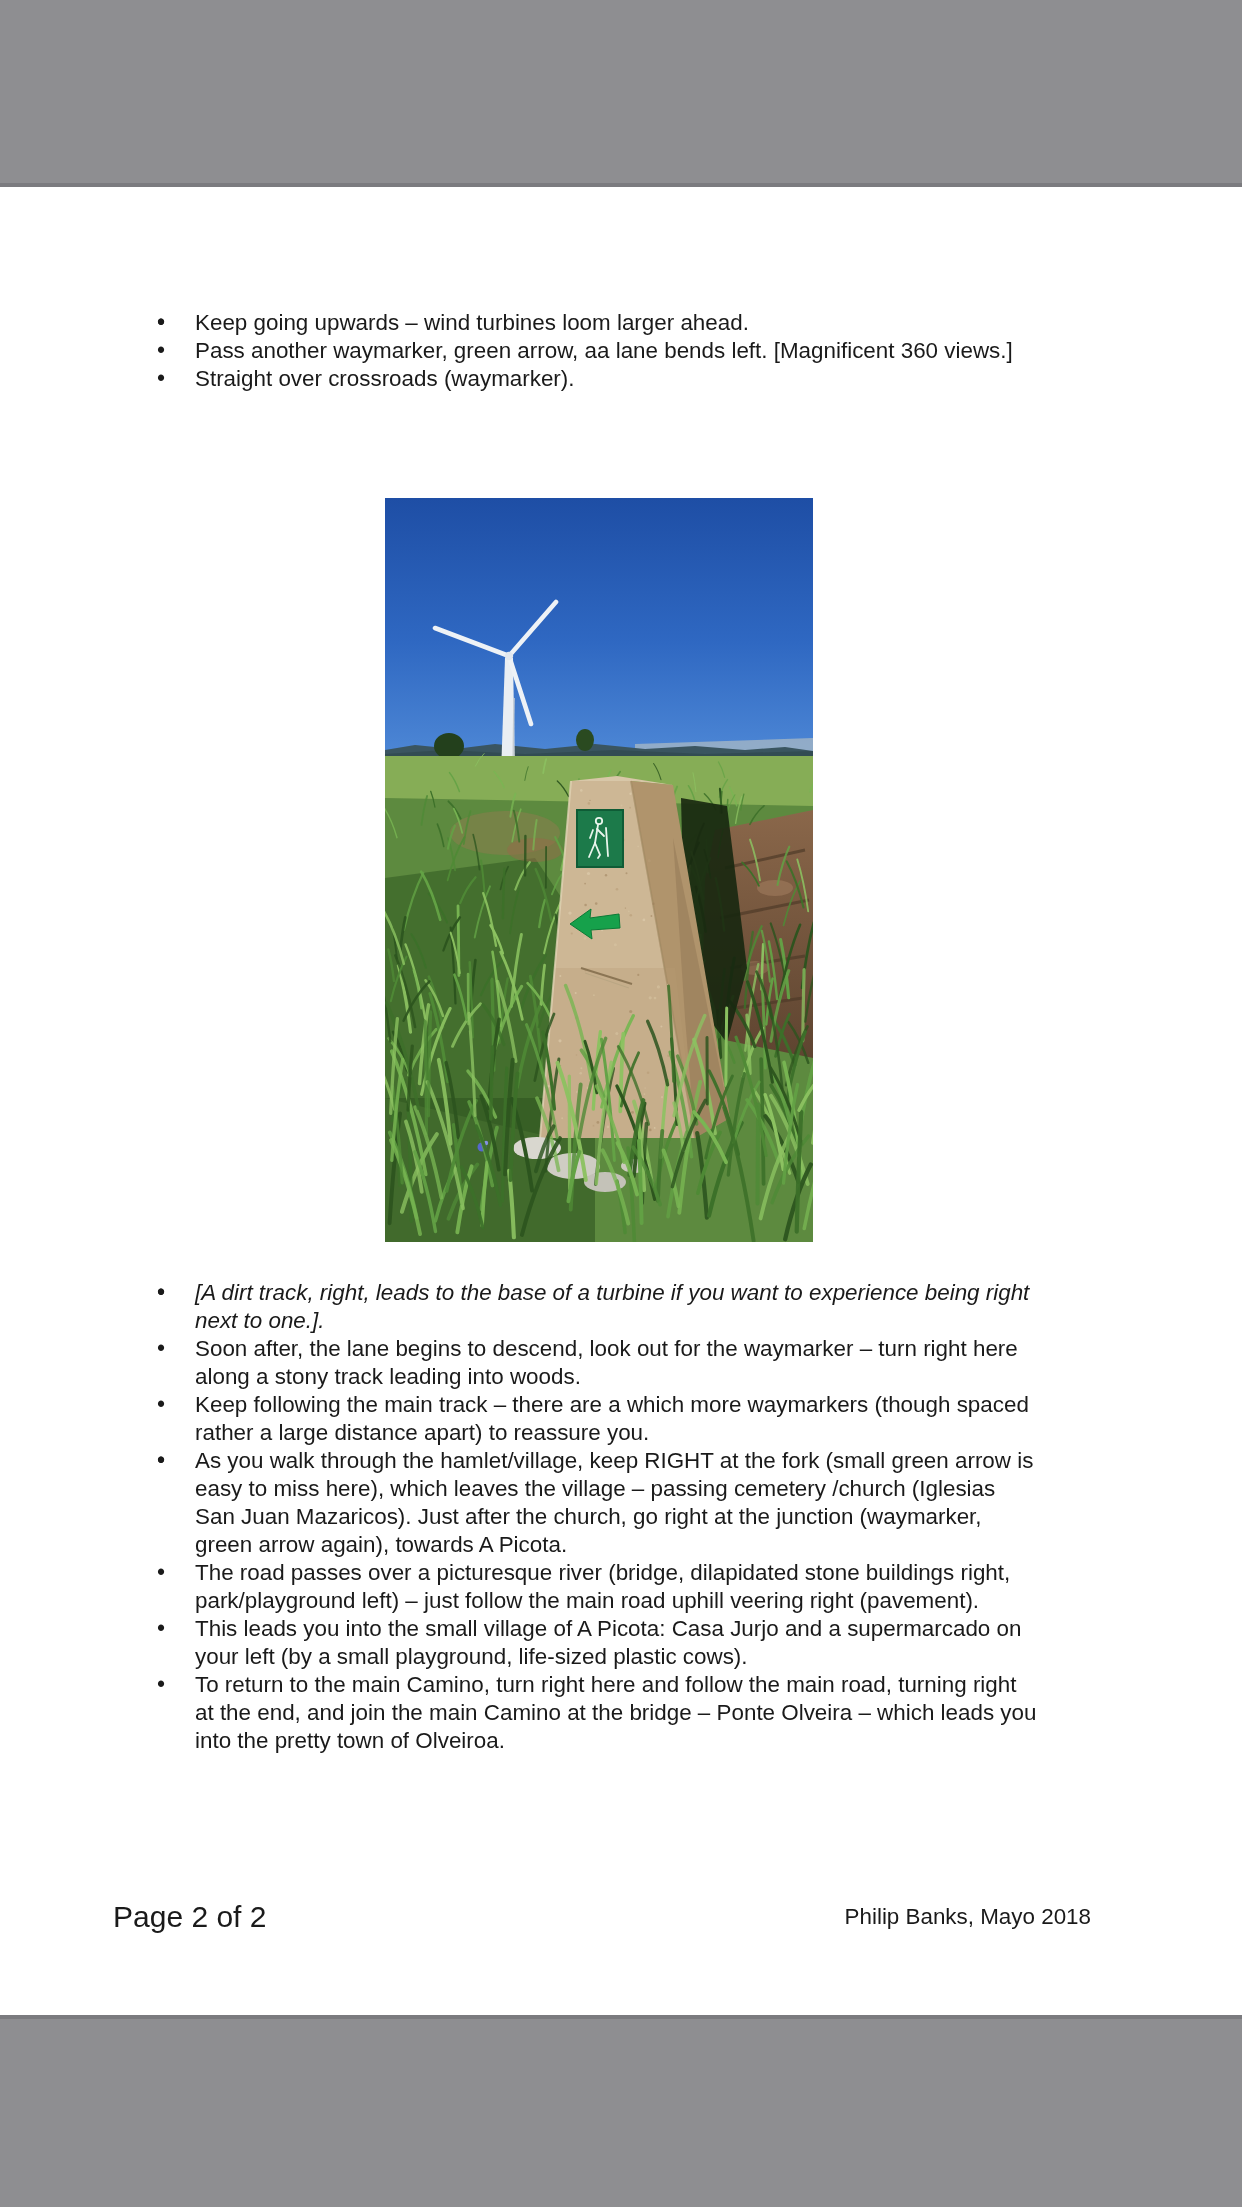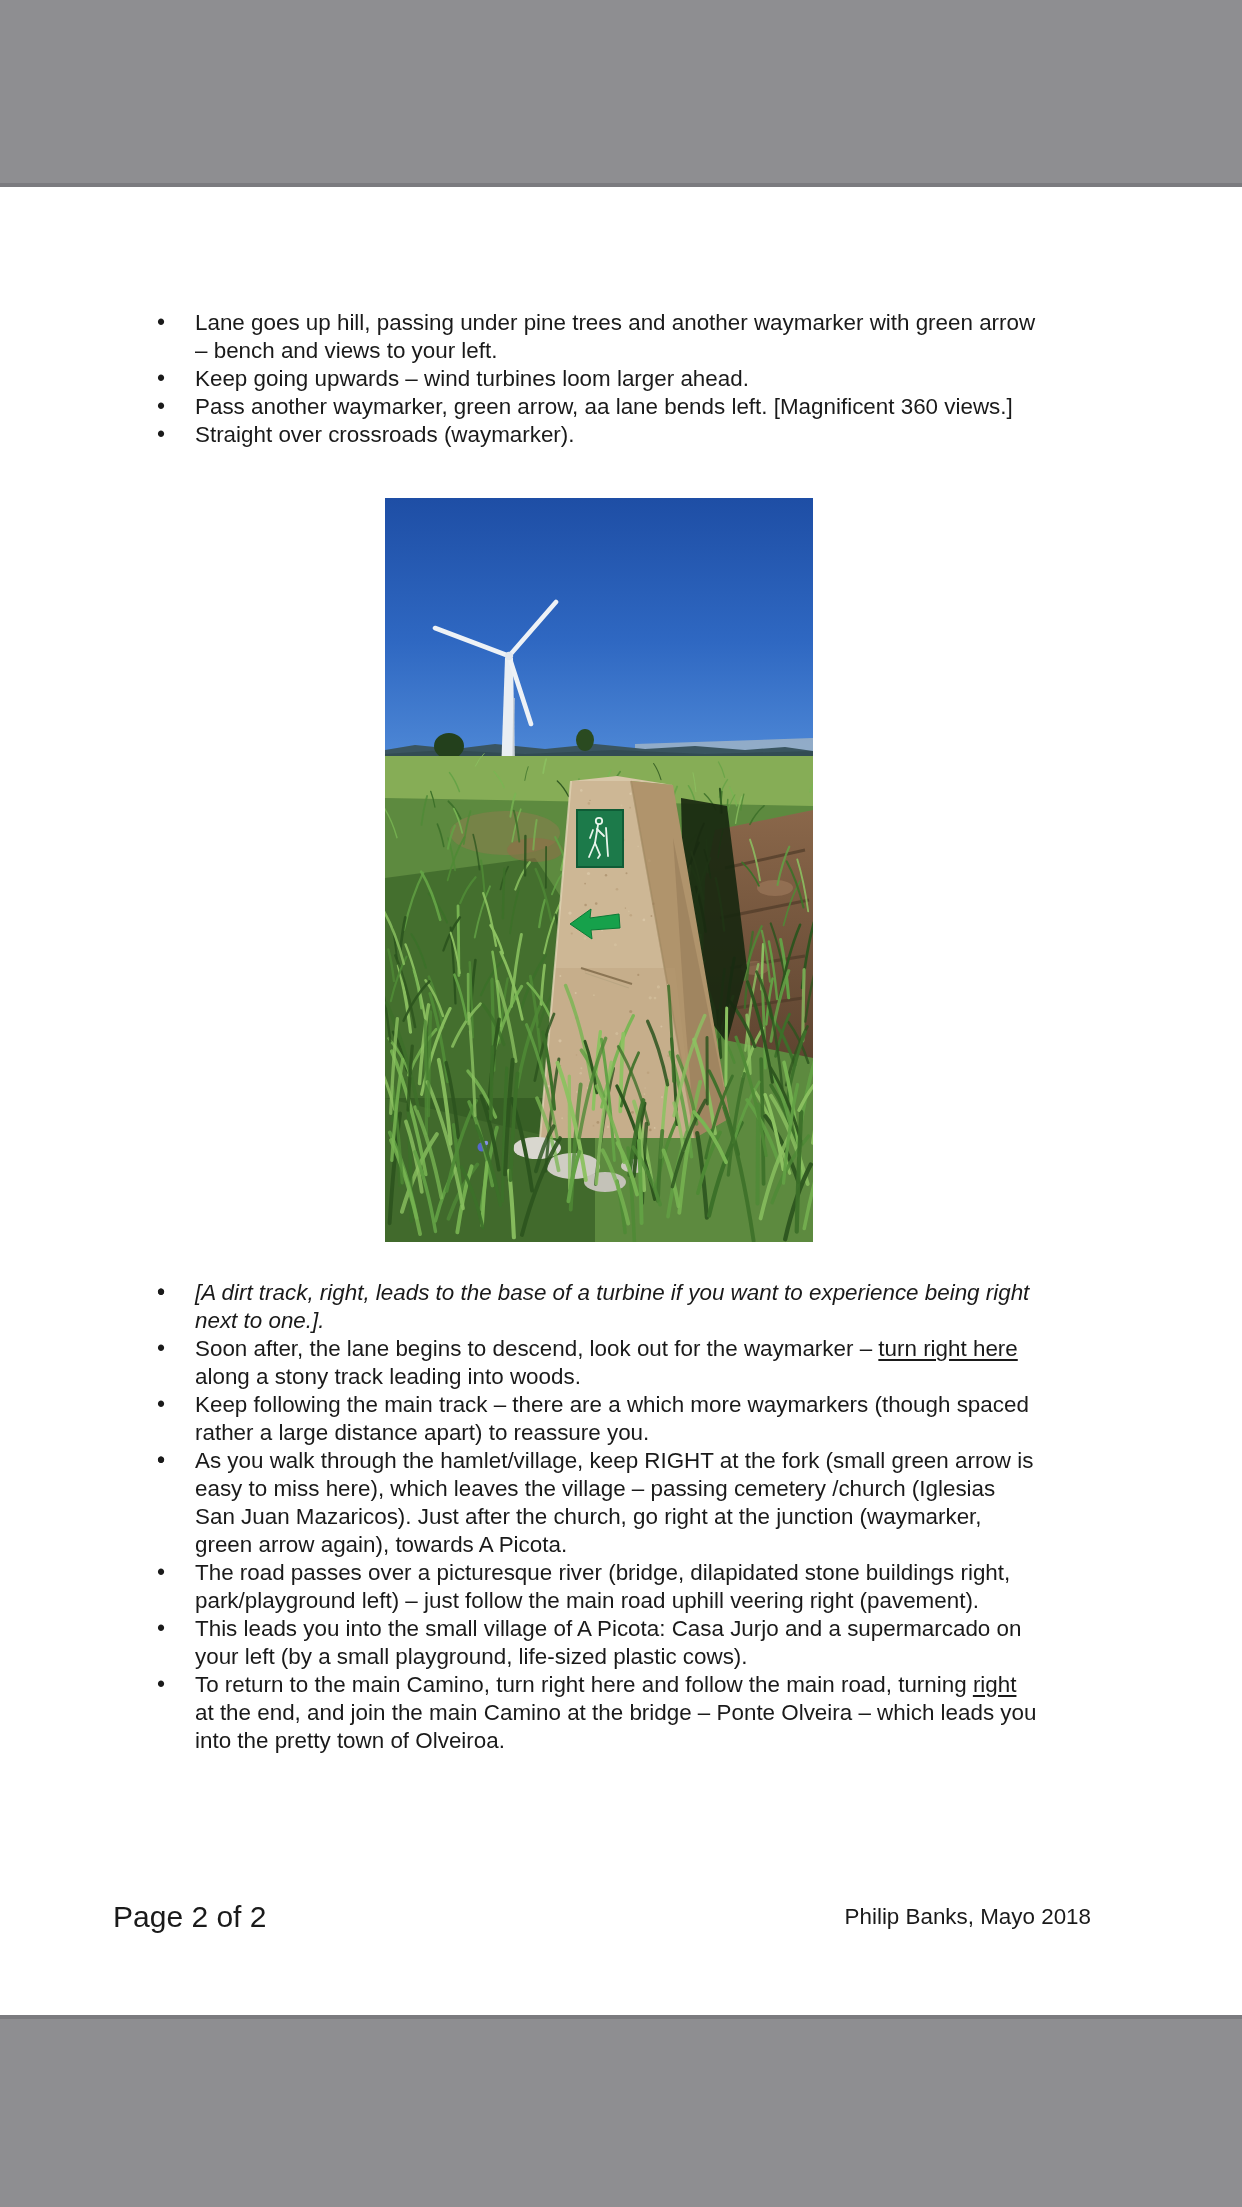--- a/index.html
+++ b/index.html
@@ -8,37 +8,36 @@
   .bar{position:absolute;left:0;width:1242px;background:#8e8e91;}
   .bar.top{top:0;height:183px;border-bottom:4px solid #7b7b7f;}
   .bar.bottom{top:2015px;height:192px;border-top:4px solid #7b7b7f;}
   .paper{position:absolute;left:0;top:187px;width:1242px;height:1828px;background:#ffffff;color:#1a1a1a;}
   ul.bullets{position:absolute;left:0;width:1242px;margin:0;padding:0;list-style:none;}
   ul.bullets li{position:relative;display:block;margin:0;padding:0 100px 0 195px;
                 font-size:22.4px;line-height:28px;color:#1a1a1a;}
   ul.bullets li .dot{position:absolute;left:157px;top:-1px;font-size:23px;}
   ul.bullets li .txt{white-space:pre-wrap;}
   ul.bullets li.it .txt{font-style:italic;}
-  .txt .u{text-decoration:underline;text-underline-offset:3px;text-align:right;}
+  .txt .u{text-underline-offset:3px;text-align:right;}
   .photo{position:absolute;left:385px;top:311px;width:428px;height:744px;}
   .photo svg{display:block;}
   .footer-left{position:absolute;left:113px;top:1716px;font-size:30px;line-height:28px;}
   .footer-right{position:absolute;right:151px;top:1716px;font-size:22.4px;line-height:28px;}
 </style>
 </head>
 <body>
 
 <div class="viewer">
   <div class="bar top"></div>
 
   <div class="paper">
 
     <ul id="list-top" class="bullets" style="top:122px">
-        <li><span class="dot">•</span><span class="txt"><span>Lane goes up hill, passing under pine trees and another waymarker with green arrow
-– bench and views to your left.</span></span></li>
+        <li><span class="dot">•</span></li>
         <li><span class="dot">•</span><span class="txt"><span>Keep going upwards – wind turbines loom larger ahead.</span></span></li>
         <li><span class="dot">•</span><span class="txt"><span>Pass another waymarker, green arrow, aa lane bends left. [Magnificent 360 views.]</span></span></li>
         <li><span class="dot">•</span><span class="txt"><span>Straight over crossroads (waymarker).</span></span></li>
       </ul>
 
     <div class="photo">
       <svg width="428" height="744" viewBox="0 0 428 744">
         <defs>
           <linearGradient id="skyg" x1="0" y1="0" x2="0" y2="1">
             <stop offset="0" stop-color="#1e4ea5"></stop>

